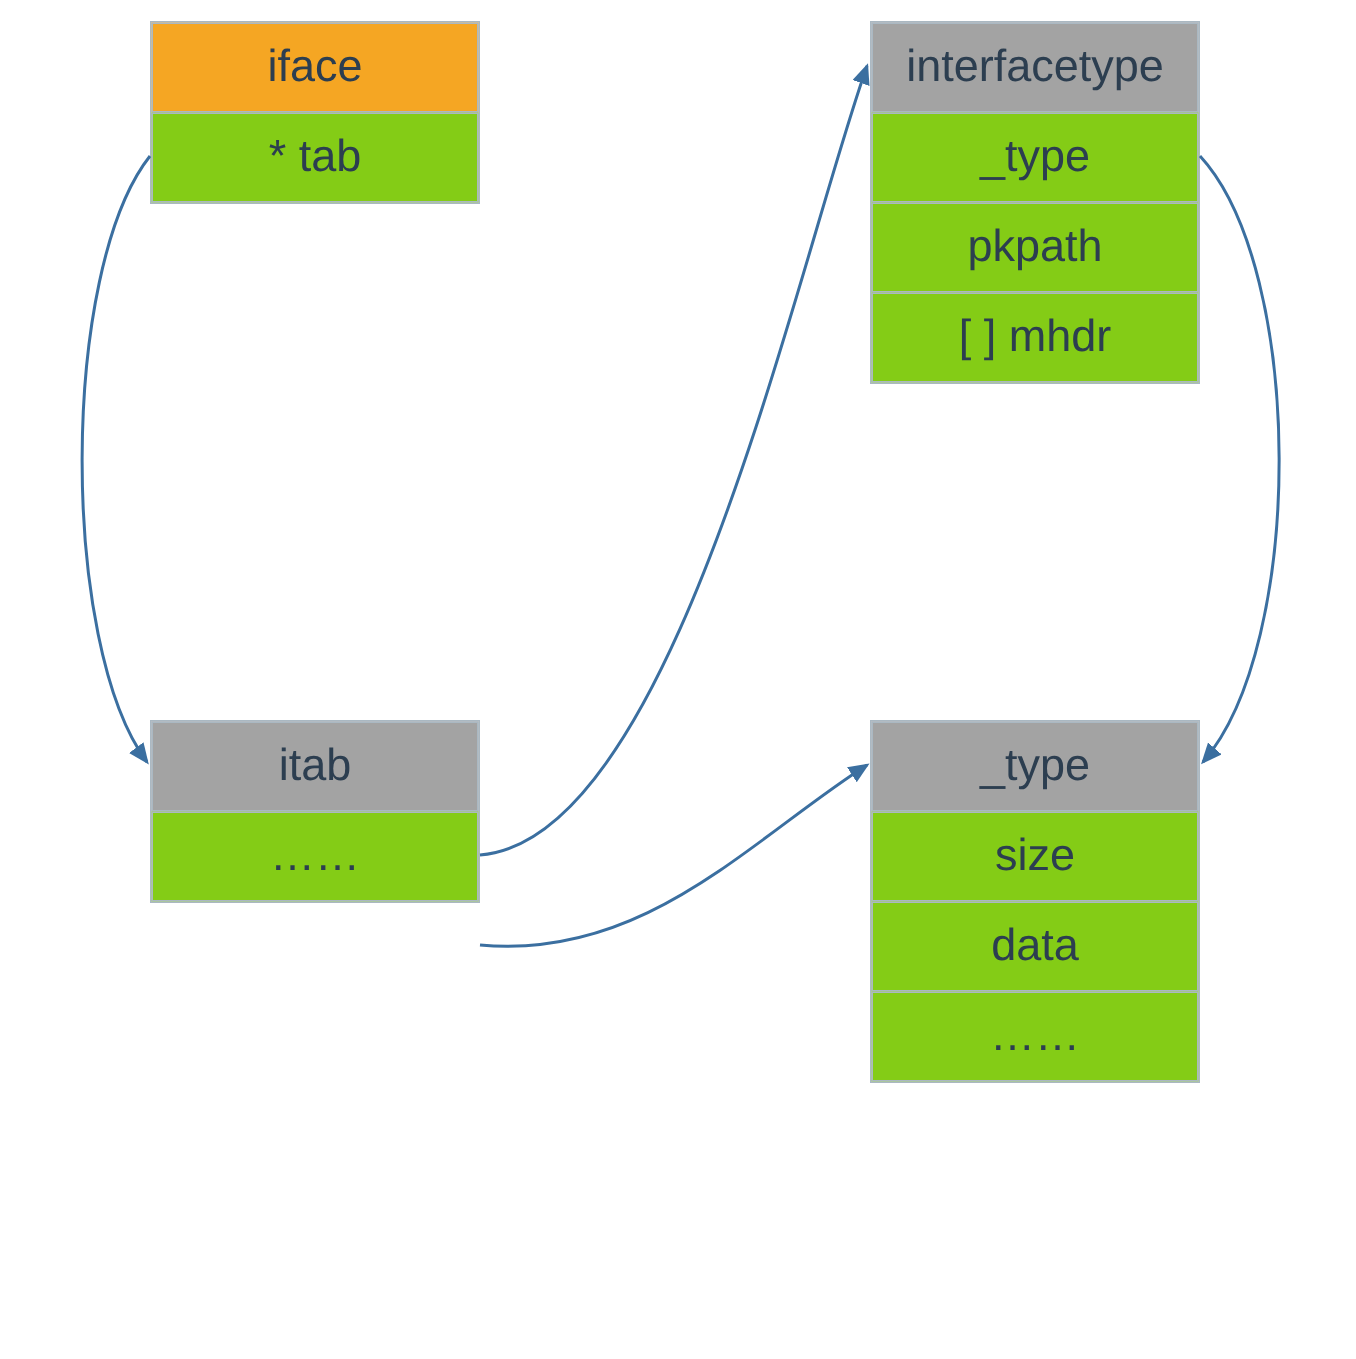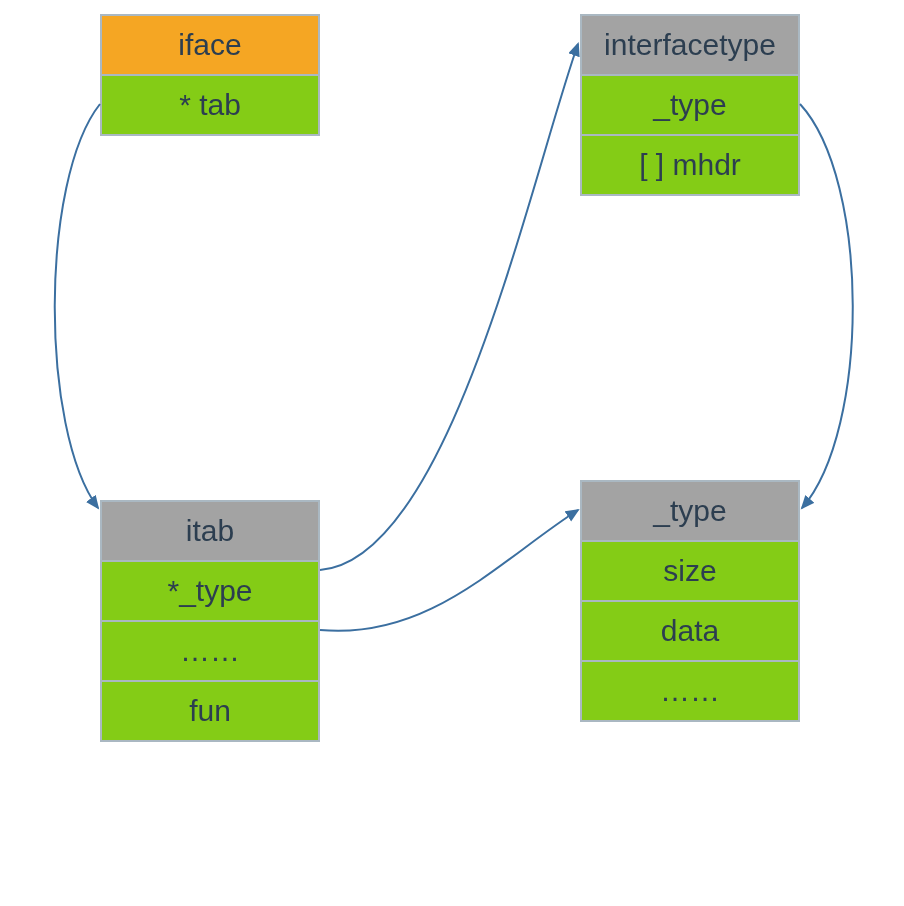--- a/index.html
+++ b/index.html
@@ -53,28 +53,27 @@
 <body>
 
 <div class="box" style="left:100px; top:14px; width:220px;">
   <div class="header orange">iface</div>
   <div class="cell">* tab</div>
 </div>
 
 <div class="box" style="left:580px; top:14px; width:220px;">
   <div class="header gray">interfacetype</div>
   <div class="cell">_type</div>
+  <div class="cell">pkpath</div>
   <div class="cell">[ ] mhdr</div>
 </div>
 
-<div class="box" style="left:100px; top:480px; width:220px;margin-top:20px;">
+<div class="box" style="left:100px; top:480px; width:220px;">
   <div class="header gray">itab</div>
-  <div class="cell">*_type</div>
   <div class="cell">……</div>
-  <div class="cell">fun</div>
 </div>
 
 <div class="box" style="left:580px; top:480px; width:220px;">
   <div class="header gray">_type</div>
   <div class="cell">size</div>
   <div class="cell">data</div>
   <div class="cell">……</div>
 </div>
 
 <svg class="connector">

